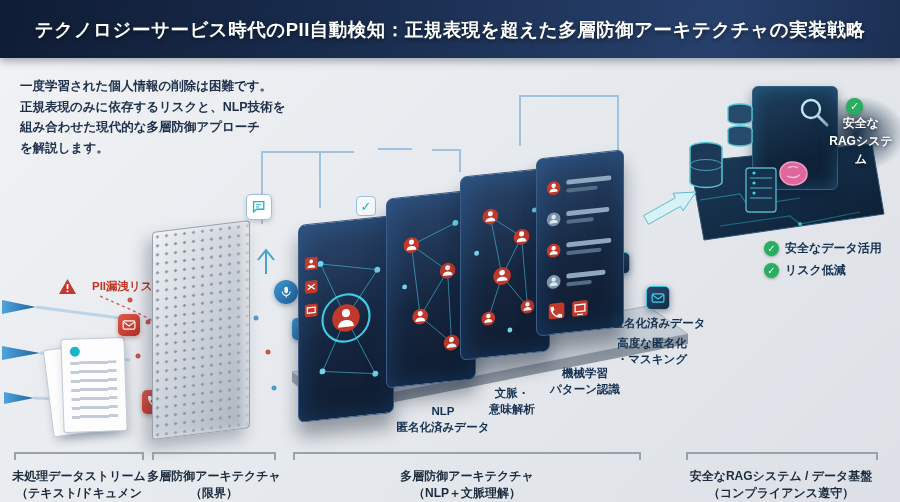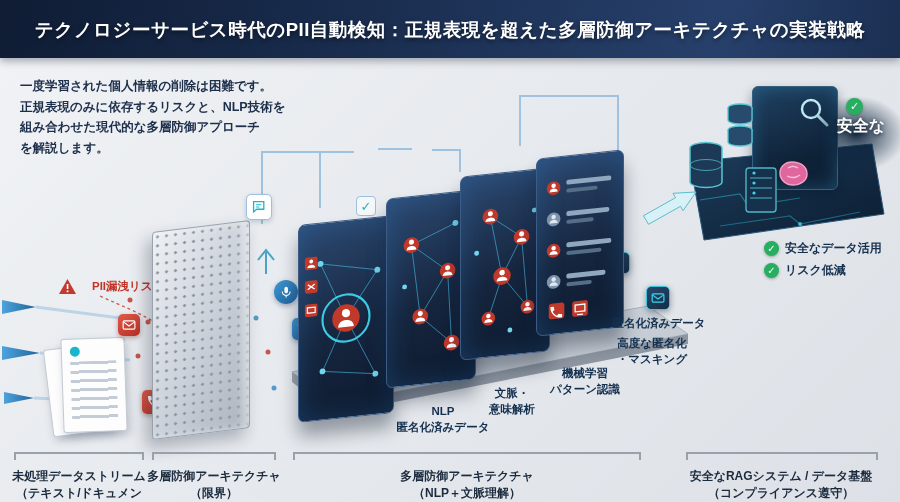--- a/index.html
+++ b/index.html
@@ -60,21 +60,21 @@
       box-shadow:0 14px 18px rgba(10,20,40,.38), inset 0 0 26px rgba(45,130,210,.28); }
   .panel svg { width:100%; height:100%; display:block; }
 
   
   .rag-screen { position:absolute; left:752px; top:86px; width:86px; height:104px; border-radius:6px;
       background:linear-gradient(160deg,#204162,#0e2136 70%); border:1px solid #35607f;
       box-shadow:0 6px 12px rgba(10,25,45,.4), inset 0 0 18px rgba(60,170,220,.3); }
   .rag-glow { position:absolute; left:806px; top:96px; width:100px; height:76px;
       background:radial-gradient(closest-side,rgba(14,38,62,.95),rgba(14,38,62,0)); }
   .rag-title { position:absolute; left:824px; top:114px; width:74px; text-align:center; color:#fff;
-      font-size:16px; font-weight:bold; line-height:1.5; text-shadow:0 1px 4px rgba(0,15,35,.9); }
+      font-size:12px; font-weight:bold; line-height:1.5; text-shadow:0 1px 4px rgba(0,15,35,.9); }
 
   .check-circle { position:absolute; border-radius:50%; background:#27ae60; color:#fff; font-weight:bold;
       display:flex; align-items:center; justify-content:center; box-shadow:0 1px 3px rgba(20,60,30,.4); }
 
   .benefit { position:absolute; display:flex; align-items:center; gap:6px; }
   .benefit .lbl { font-size:12px; font-weight:bold; color:#14304f; }
 
   .layer-label { position:absolute; text-align:center; font-size:11.5px; font-weight:bold;
       color:#14304f; line-height:1.35; }
   .callout-label { position:absolute; text-align:center; font-size:11.5px; font-weight:bold; color:#14304f; }
@@ -411,20 +411,21 @@
       <path d="M104 66c-7 0-12 5-12 11 0 7 6 12 13 12s14-4 14-11c0-7-6-12-15-12z" fill="#e0679e" stroke="#f0a0c5" stroke-width="1.5"></path>
       <path d="M100 72c3-2 7-2 10 0M99 80c4 2 9 2 13-1" fill="none" stroke="#f6c2da" stroke-width="1.3"></path>
     </g>
   </svg>
 
   <div class="check-circle" style="left:846px;top:98px;width:17px;height:17px;font-size:11px;">
     <span>✓</span>
   </div>
   <div class="rag-title">
     <div>安全な</div>
+    <div>RAGシステム</div>
   </div>
 
   <div class="benefit" style="left:764px;top:240px;">
     <span class="check-circle" style="position:static;width:15px;height:15px;font-size:10px;">✓</span>
     <span class="lbl">安全なデータ活用</span>
   </div>
   <div class="benefit" style="left:764px;top:262px;">
     <span class="check-circle" style="position:static;width:15px;height:15px;font-size:10px;">✓</span>
     <span class="lbl">リスク低減</span>
   </div>

